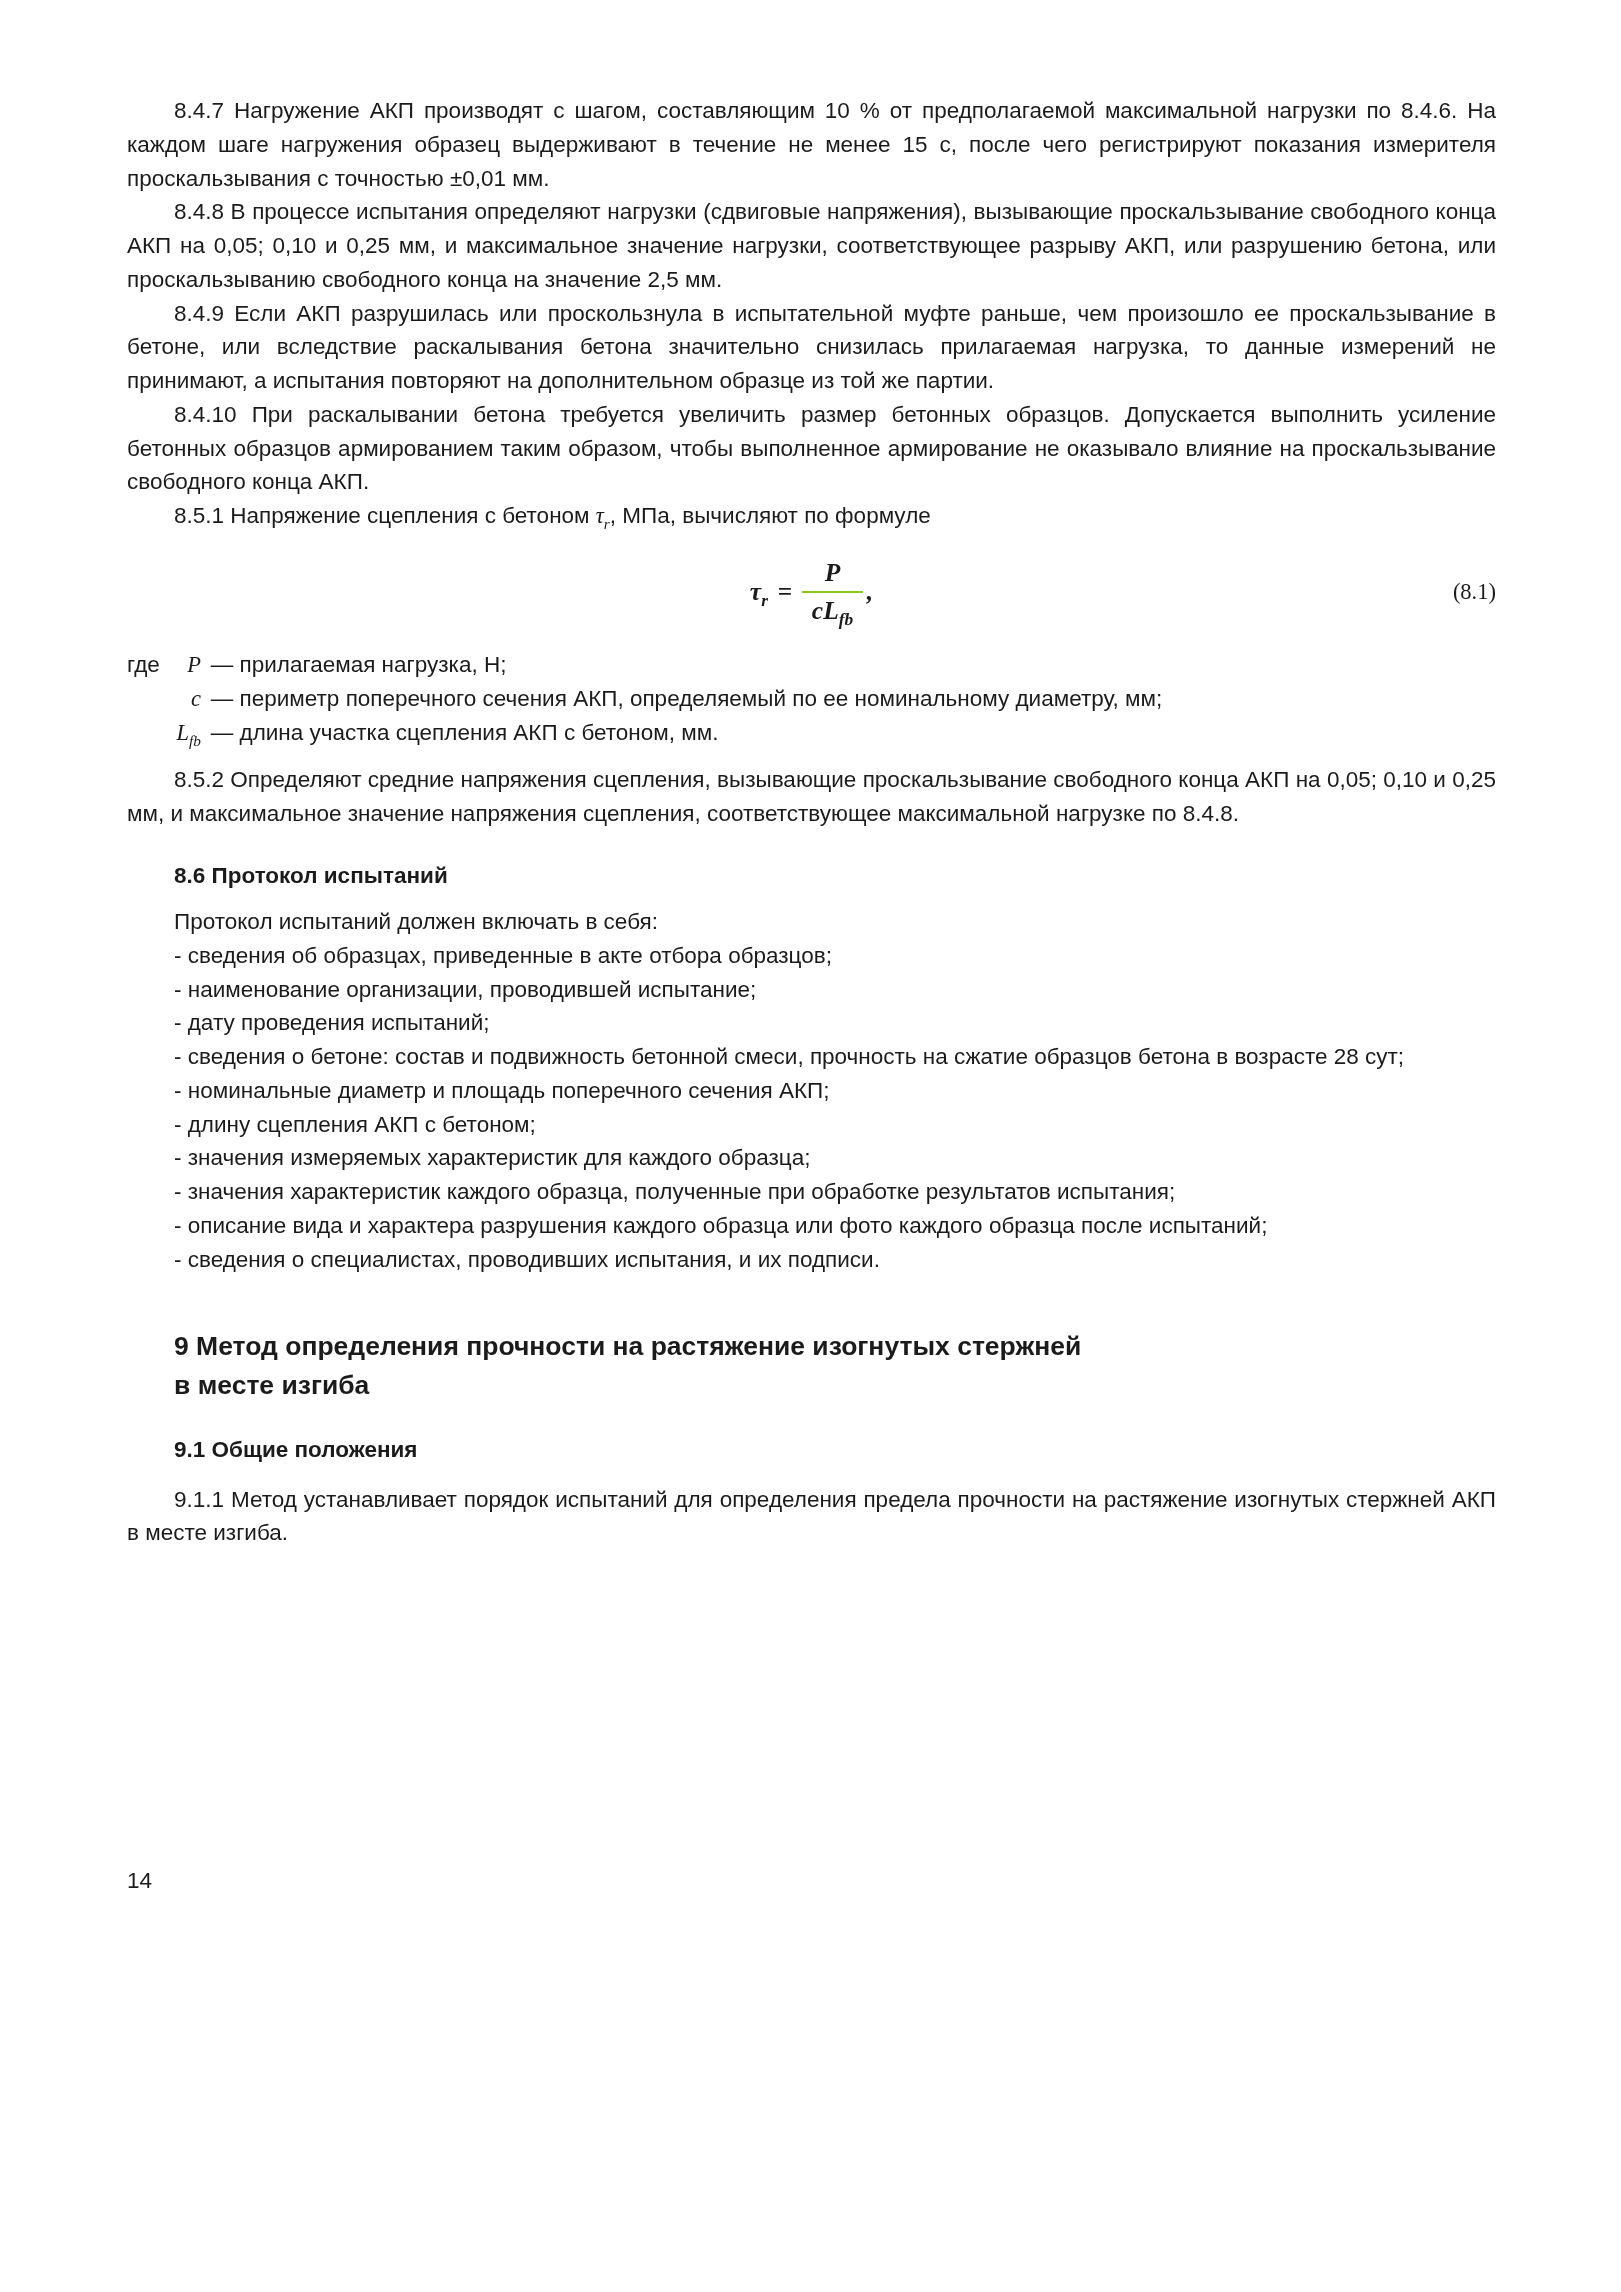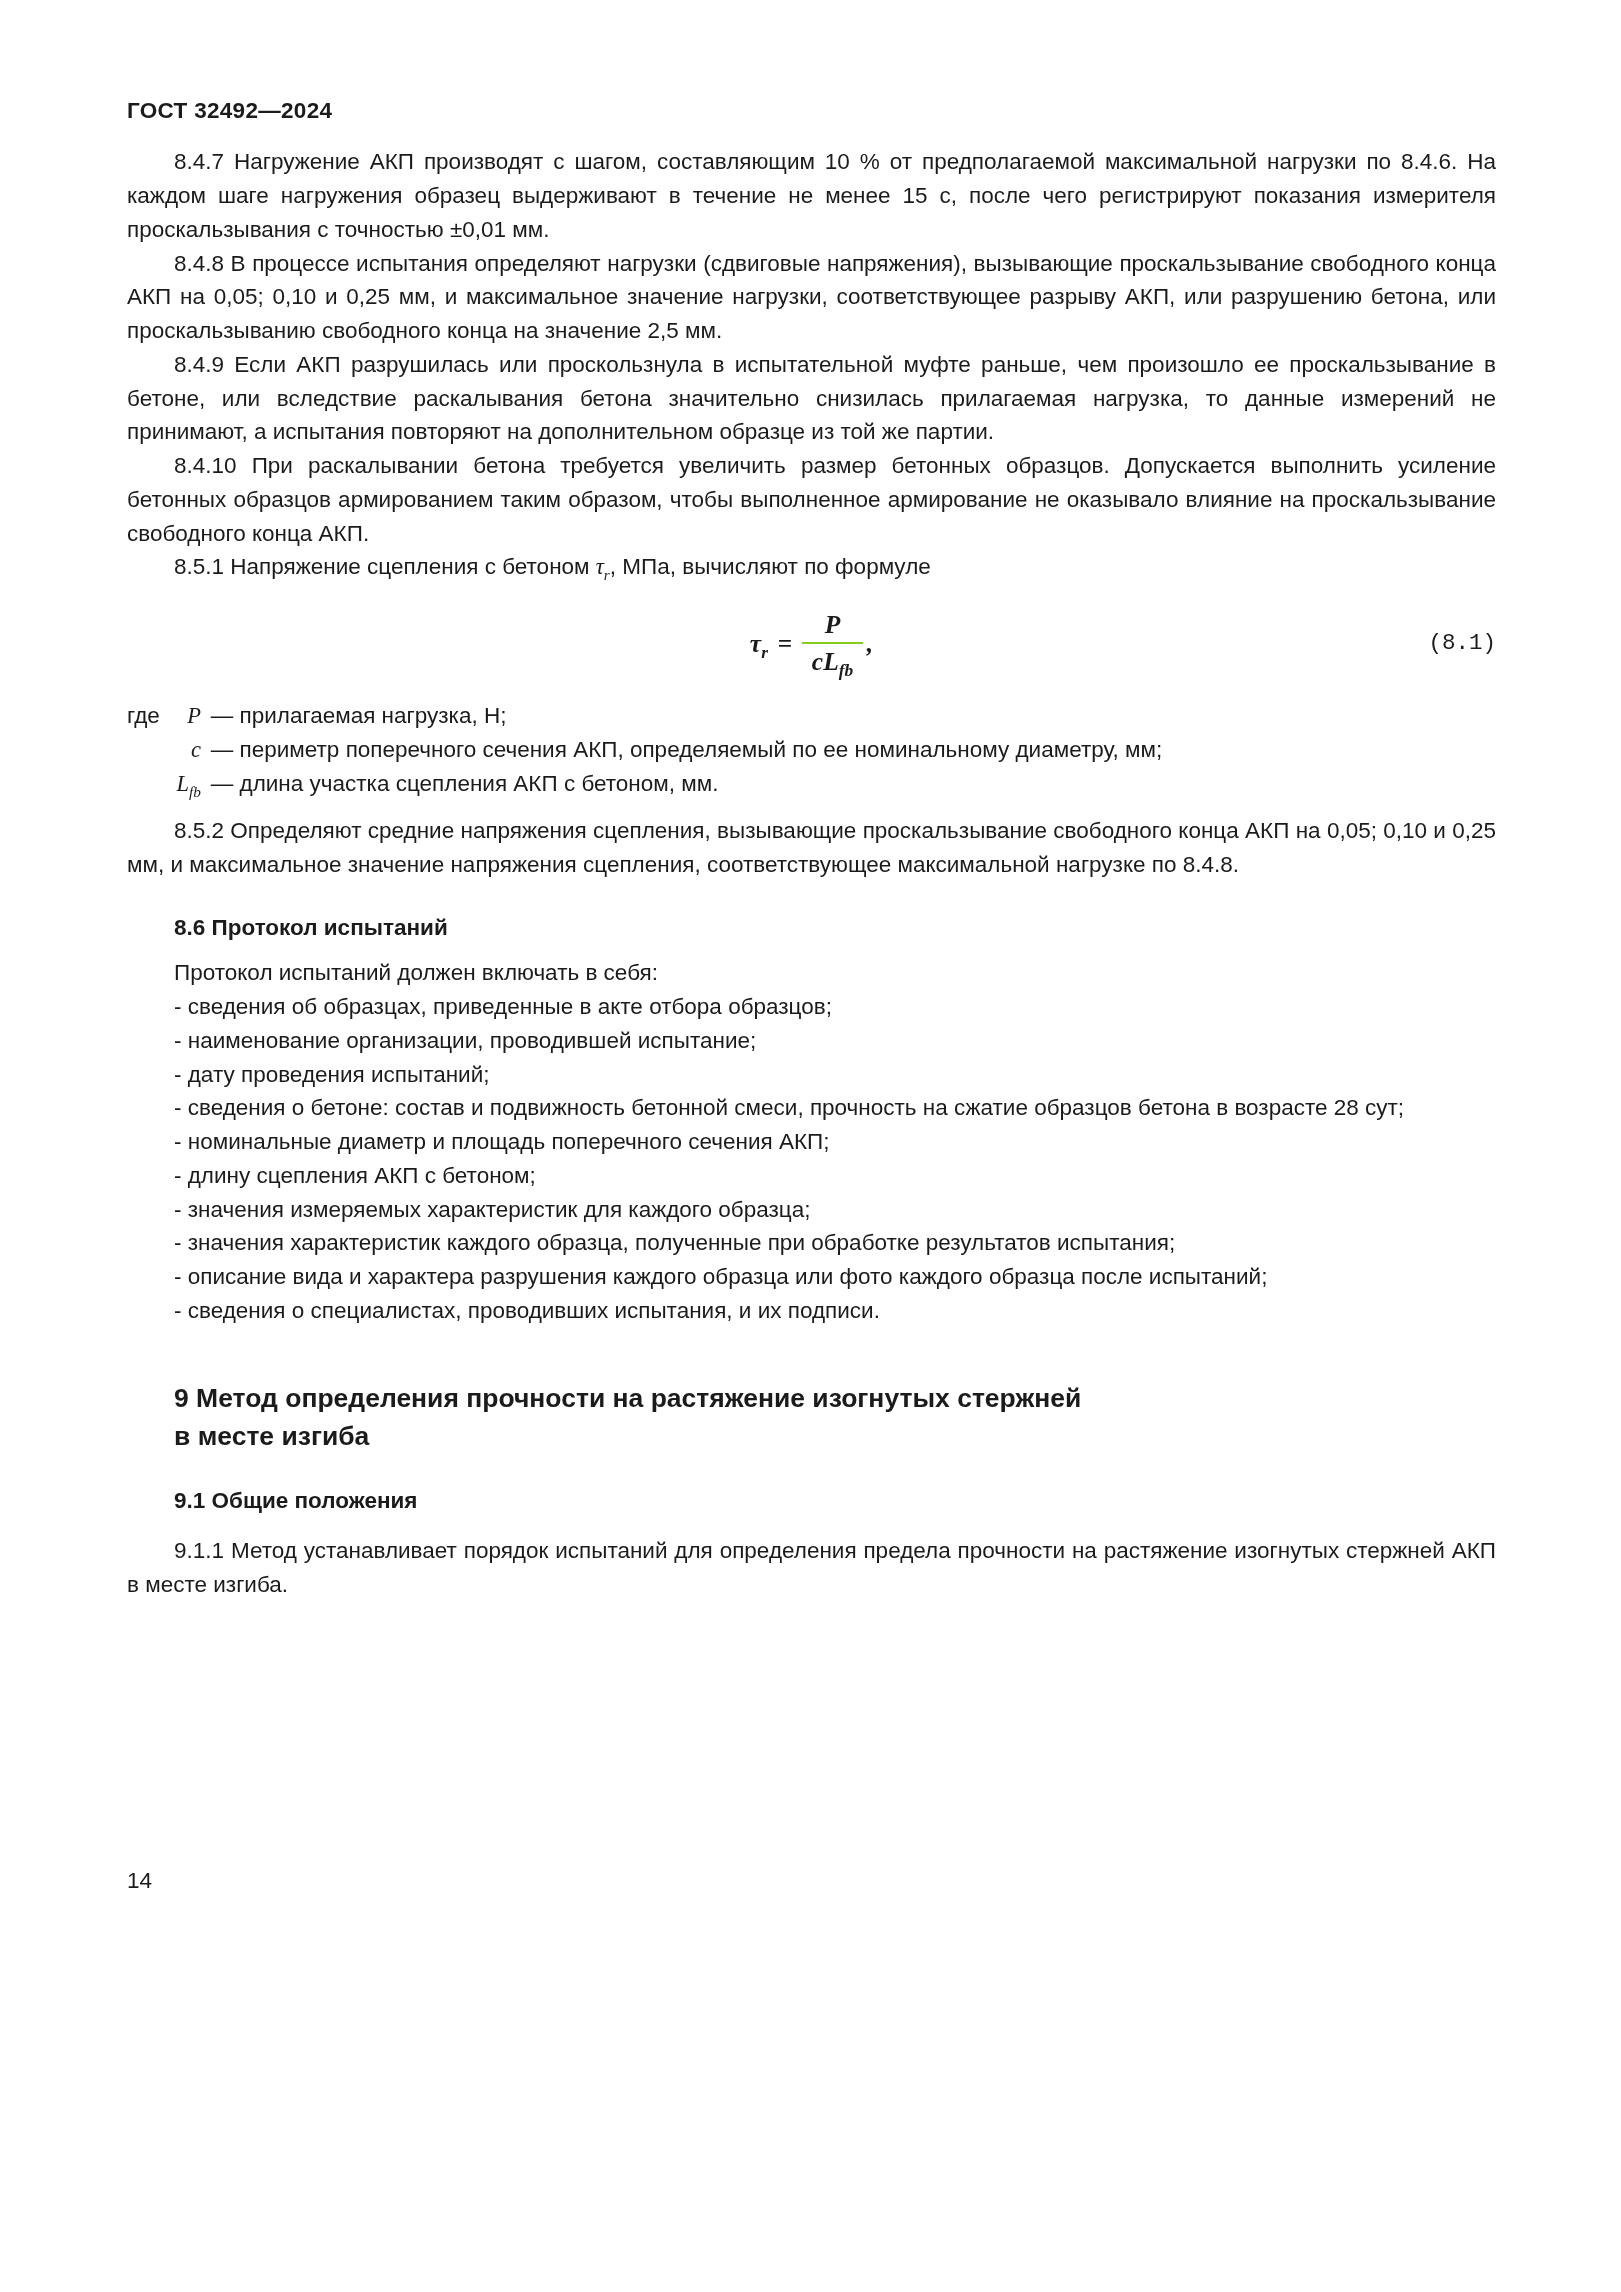--- a/index.html
+++ b/index.html
@@ -72,21 +72,21 @@
     align-items: center;
   }
   .frac .num { padding: 0 9.8px 2px 9.8px; line-height: 1.2; }
   .frac .den { border-top: 2px solid #84cc16; padding: 2.9px 9.8px 0 9.8px; line-height: 1.2; }
   .formula .comma { margin-left: 3.9px; }
   .eq-number {
     position: absolute;
     right: 0;
     top: 50%;
     transform: translateY(-50%);
-    font-family: Liberation Mono, monospace;
+    font-family: Liberation Serif, serif;
     font-style: normal;
     font-weight: normal;
     font-size: 22.5px;
   }
   .where-block { margin: 2px 0 13.7px 0; }
   .where-row {
     display: grid;
     grid-template-columns: 45px 29px 1fr;
     text-align: left;
   }
@@ -105,21 +105,20 @@
     top: 1864px;
     font-size: 22.5px;
     text-align: center;
   }
 </style>
 </head>
 <body>
 
 <div class="page">
 
-  <div class="doc-header">ГОСТ 32492—2024</div>
 
   <p class="body-text">8.4.7 Нагружение АКП производят с шагом, составляющим 10 % от предполагаемой максимальной нагрузки по 8.4.6. На каждом шаге нагружения образец выдерживают в течение не менее 15 с, после чего регистрируют показания измерителя проскальзывания с точностью ±0,01 мм.</p>
   <p class="body-text">8.4.8 В процессе испытания определяют нагрузки (сдвиговые напряжения), вызывающие проскальзывание свободного конца АКП на 0,05; 0,10 и 0,25 мм, и максимальное значение нагрузки, соответствующее разрыву АКП, или разрушению бетона, или проскальзыванию свободного конца на значение 2,5 мм.</p>
   <p class="body-text">8.4.9 Если АКП разрушилась или проскользнула в испытательной муфте раньше, чем произошло ее проскальзывание в бетоне, или вследствие раскалывания бетона значительно снизилась прилагаемая нагрузка, то данные измерений не принимают, а испытания повторяют на дополнительном образце из той же партии.</p>
   <p class="body-text">8.4.10 При раскалывании бетона требуется увеличить размер бетонных образцов. Допускается выполнить усиление бетонных образцов армированием таким образом, чтобы выполненное армирование не оказывало влияние на проскальзывание свободного конца АКП.</p>
 
 
   <p class="body-text"><span>8.5.1 Напряжение сцепления с бетоном </span><span class="math-var"><span>τ</span><sub>r</sub></span><span>, МПа, вычисляют по формуле</span></p>
 
   <div class="formula-block">

